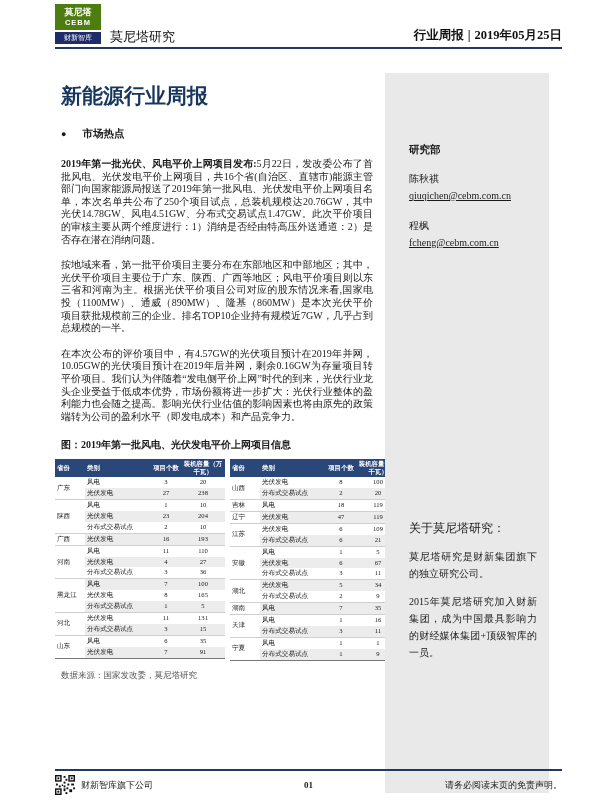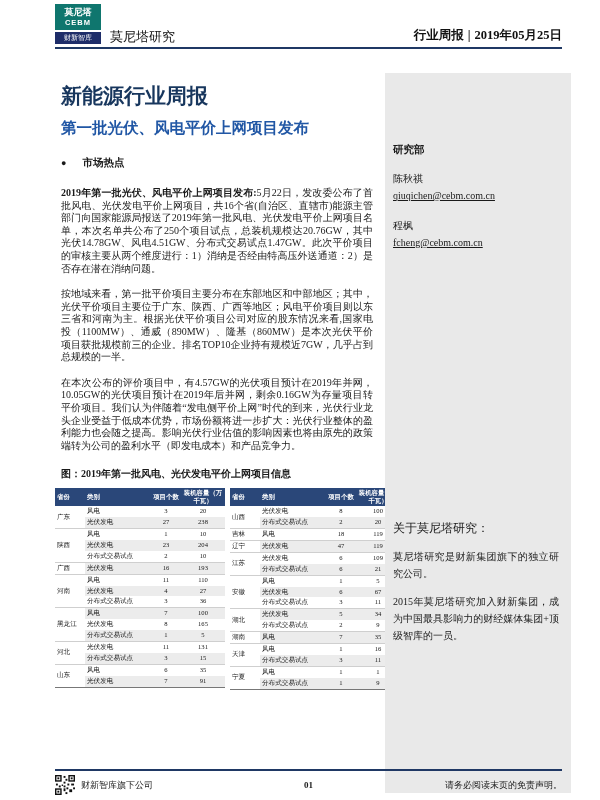--- a/index.html
+++ b/index.html
@@ -6,36 +6,36 @@
   .page {
     position:relative; width:600px; height:800px; background:#ffffff;
     font-family:"Liberation Serif","DejaVu Serif",serif; color:#1a1a1a;
     overflow:hidden; margin:0 auto;
   }
   
   .header { display:flex; align-items:flex-end; justify-content:space-between;
             padding:4px 38px 2px 55px; }
   .brandwrap { display:flex; align-items:flex-end; }
   .logo { display:flex; flex-direction:column; }
-  .logo-box { width:46px; height:26px; background:#0f766e; color:#fff; text-align:center;
+  .logo-box { width:46px; height:26px; background:#4d7c0f; color:#fff; text-align:center;
               font-family:"Liberation Sans",sans-serif; font-weight:bold; }
   .logo-box .l1 { font-size:9px; line-height:11px; margin-top:3px; }
   .logo-box .l2 { font-size:7.5px; line-height:9px; letter-spacing:1px; }
   .logo-sub { margin-top:2px; width:46px; height:12px; background:#1E2D69; color:#fff;
               font-size:7px; line-height:12px; text-align:center;
               font-family:"Liberation Sans",sans-serif; }
   .brand { margin-left:9px; font-size:13px; line-height:14px; color:#111; }
   .issue { font-size:12.5px; font-weight:bold; color:#111; white-space:nowrap; }
   .issue .sep { padding:0 4px; font-weight:bold; }
   .rule { margin:1px 38px 0 55px; border-top:2.5px solid #1F3864; }
   
   .main { display:flex; margin-left:55px; height:720px;margin-top:24px; }
   .left { width:318px; margin-right:12px; }
-  .sidebar { width:186px; background:#E9E9E9; box-sizing:border-box;
-             padding:70px 12px 0 8px; }
+  .sidebar { width:164px; background:#E9E9E9; box-sizing:border-box;
+             padding:70px 12px 0 24px; }
   
   .title { color:#17365D; font-size:21px; font-weight:bold; margin:9px 0 0 6px; }
   .subtitle { color:#2157A5; font-size:15.5px; font-weight:bold; margin:8px 0 0 6px; }
   .section-head { margin:17px 0 0 6px; font-size:10.5px; font-weight:bold;
                   display:flex; align-items:center; }
   .bullet { font-size:9px; margin-right:16px; }
   .para { margin:13px 0 0 6px; font-size:10px; line-height:12.6px; text-align:justify; }
   .para b { font-weight:bold; }
   .fig-title { margin:15px 0 0 6px; font-size:10px; font-weight:bold; }
   .tables { display:flex; gap:5px; margin:7px 0 0 0; }
@@ -90,21 +90,20 @@
     </div>
     <div class="issue">
       <span>行业周报</span><span class="sep">|</span><span>2019年05月25日</span>
     </div>
   </div>
   <div class="rule"></div>
 
   <div class="main">
     <div class="left">
       <div class="title">新能源行业周报</div>
-      <div class="subtitle">第一批光伏、风电平价上网项目发布</div>
 
       <div class="section-head">
         <span class="bullet">●</span>
         <span>市场热点</span>
       </div>
 
       <div class="para" style="margin-top:17px;">
         <b>2019年第一批光伏、风电平价上网项目发布:</b><span>5月22日，发改委公布了首批风电、光伏发电平价上网项目，共16个省(自治区、直辖市)能源主管部门向国家能源局报送了2019年第一批风电、光伏发电平价上网项目名单，本次名单共公布了250个项目试点，总装机规模达20.76GW，其中光伏14.78GW、风电4.51GW、分布式交易试点1.47GW。此次平价项目的审核主要从两个维度进行：1）消纳是否经由特高压外送通道：2）是否存在潜在消纳问题。</span>
       </div>
       <div class="para">按地域来看，第一批平价项目主要分布在东部地区和中部地区；其中，光伏平价项目主要位于广东、陕西、广西等地区；风电平价项目则以东三省和河南为主。根据光伏平价项目公司对应的股东情况来看,国家电投（1100MW）、通威（890MW）、隆基（860MW）是本次光伏平价项目获批规模前三的企业。排名TOP10企业持有规模近7GW，几乎占到总规模的一半。</div>
@@ -310,20 +309,21 @@
                 </tr>
                 <tr class="alt">
                   <td class="c1">分布式交易试点</td>
                   <td class="c2">1</td>
                   <td class="c3">9</td>
                 </tr>
               </tbody>
             </table>
           </div>
       </div>
+      <div class="source">数据来源：国家发改委，莫尼塔研究</div>
     </div>
 
     <div class="sidebar">
       <div class="sb-title">研究部</div>
 
       <div class="contact">
         <div class="name">陈秋祺</div>
         <div class="email">qiuqichen@cebm.com.cn</div>
       </div>
       <div class="contact">

